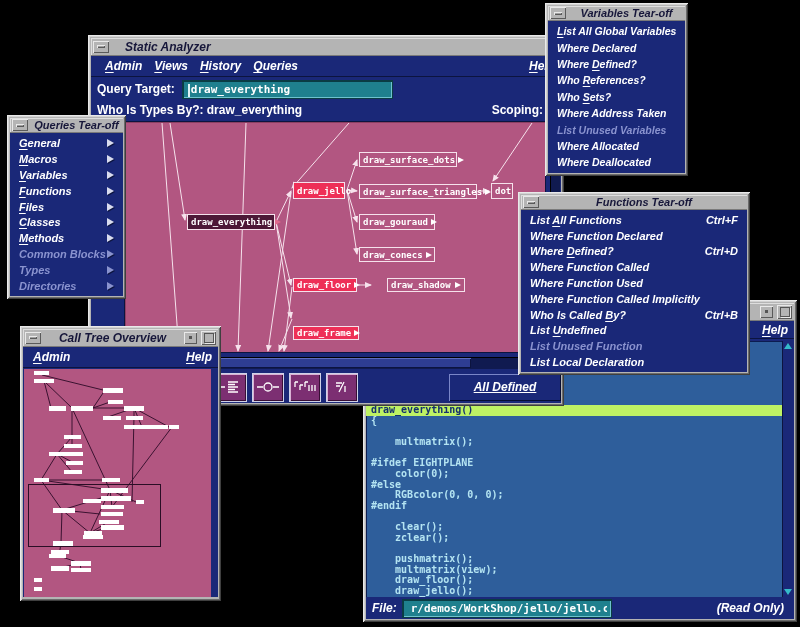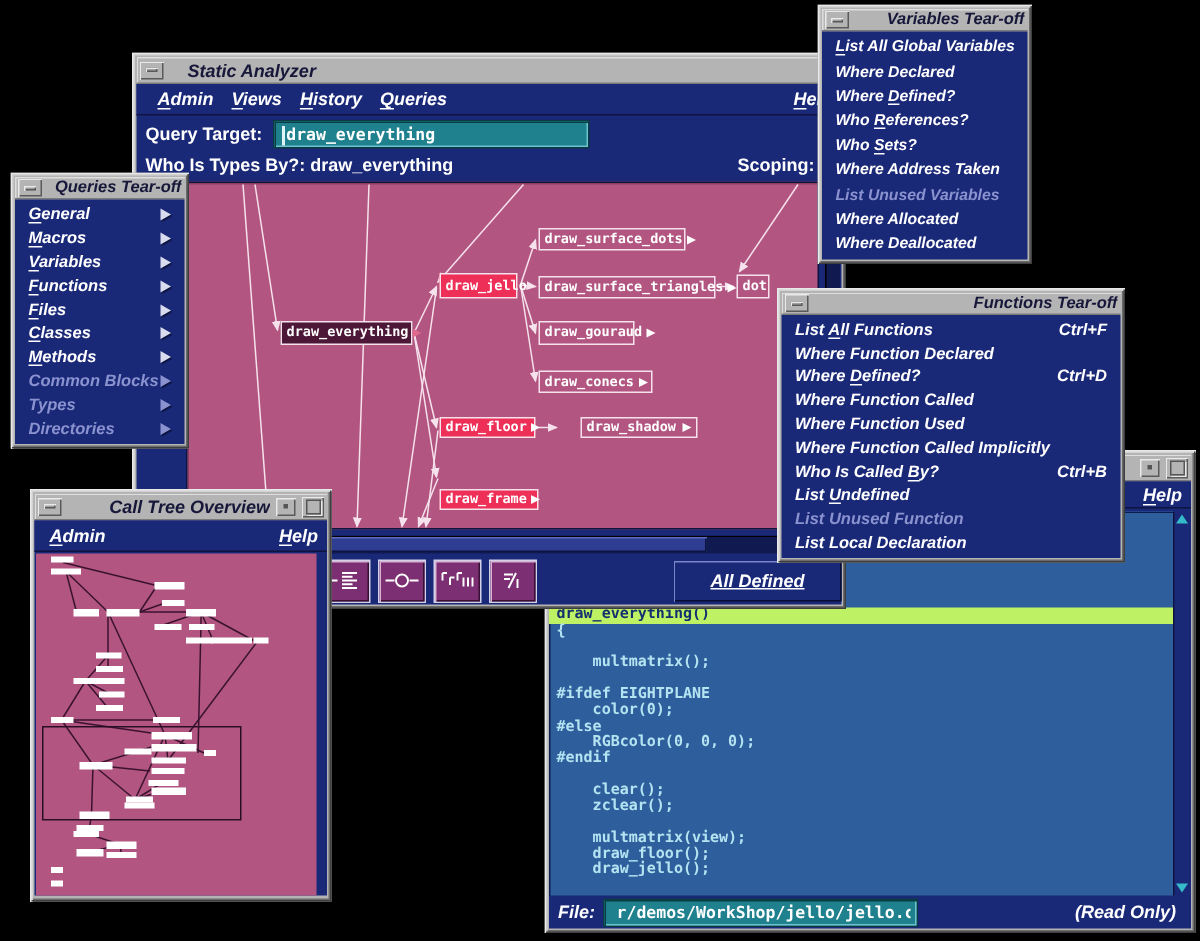--- a/index.html
+++ b/index.html
@@ -6,21 +6,21 @@
   #desktop{position:relative;width:800px;height:627px;background:#000;overflow:hidden;
            font-family:"Liberation Sans",sans-serif;}
   
   .win{position:absolute;background:#b4b4b4;padding:3px;
        box-shadow:inset 1px 1px 0 #e9e9e9, inset -1px -1px 0 #3f3f3f,
                   inset 2px 2px 0 #d2d2d2, inset -2px -2px 0 #6b6b6b;}
   .titlebar{height:17px;display:flex;align-items:center;gap:4px;padding:0 2px;
             background:#b4b4b4;border-bottom:1px solid #7a7a7a;
             box-shadow:inset 1px 1px 0 #dedede;}
   .ttext{font:italic bold 12px "Liberation Sans",sans-serif;color:#17173a;flex:1;
-         text-align:right;white-space:nowrap;overflow:hidden;}
+         text-align:center;white-space:nowrap;overflow:hidden;}
   .ttext.left{text-align:left;padding-left:12px;}
   .minbox{width:16px;height:12px;background:#b4b4b4;flex:0 0 auto;
           box-shadow:inset 1px 1px 0 #e9e9e9, inset -1px -1px 0 #5a5a5a;
           display:flex;align-items:center;justify-content:center;}
   .minbox .dash{width:8px;height:3px;background:#a0a0a0;
           box-shadow:inset 1px 1px 0 #e9e9e9, inset -1px -1px 0 #5a5a5a;}
   .tbtn{flex:0 0 auto;background:#b4b4b4;display:flex;align-items:center;justify-content:center;
         box-shadow:inset 1px 1px 0 #e9e9e9, inset -1px -1px 0 #5a5a5a;}
   .tbtn.dot{width:13px;height:12px;}
   .tbtn.dot .dotg{width:3px;height:3px;background:#555;}
@@ -153,20 +153,21 @@
             <div class="codeline">&nbsp;</div>
             <div class="codeline">#ifdef EIGHTPLANE</div>
             <div class="codeline">    color(0);</div>
             <div class="codeline">#else</div>
             <div class="codeline">    RGBcolor(0, 0, 0);</div>
             <div class="codeline">#endif</div>
             <div class="codeline">&nbsp;</div>
             <div class="codeline">    clear();</div>
             <div class="codeline">    zclear();</div>
             <div class="codeline">&nbsp;</div>
+            <div class="codeline">    pushmatrix();</div>
             <div class="codeline">    multmatrix(view);</div>
             <div class="codeline">    draw_floor();</div>
             <div class="codeline">    draw_jello();</div>
           </div>
         <div class="vscroll2">
           <span class="sarrow up"></span>
           <span class="sarrow down"></span>
         </div>
       </div>
       <div class="filerow">
@@ -239,21 +240,21 @@
             <span>draw_surface_dots</span>
             <span class="flag"></span>
           </div>
           <div class="gnode plain" style="left: 234px; top: 62px; width: 118px; height: 15px;">
             <span>draw_surface_triangles</span>
             <span class="flag"></span>
           </div>
           <div class="gnode plain" style="left: 366px; top: 61px; width: 22px; height: 16px;">
             <span>dot</span>
           </div>
-          <div class="gnode plain" style="left: 234px; top: 92px; width: 64px; height: 16px;">
+          <div class="gnode plain" style="left: 234px; top: 92px; width: 76px; height: 16px;">
             <span>draw_gouraud</span>
             <span class="flag"></span>
           </div>
           <div class="gnode plain" style="left: 234px; top: 125px; width: 76px; height: 15px;">
             <span>draw_conecs</span>
             <span class="flag"></span>
           </div>
           <div class="gnode red" style="left: 168px; top: 156px; width: 64px; height: 14px;">
             <span>draw_floor</span>
             <span class="flag"></span>

